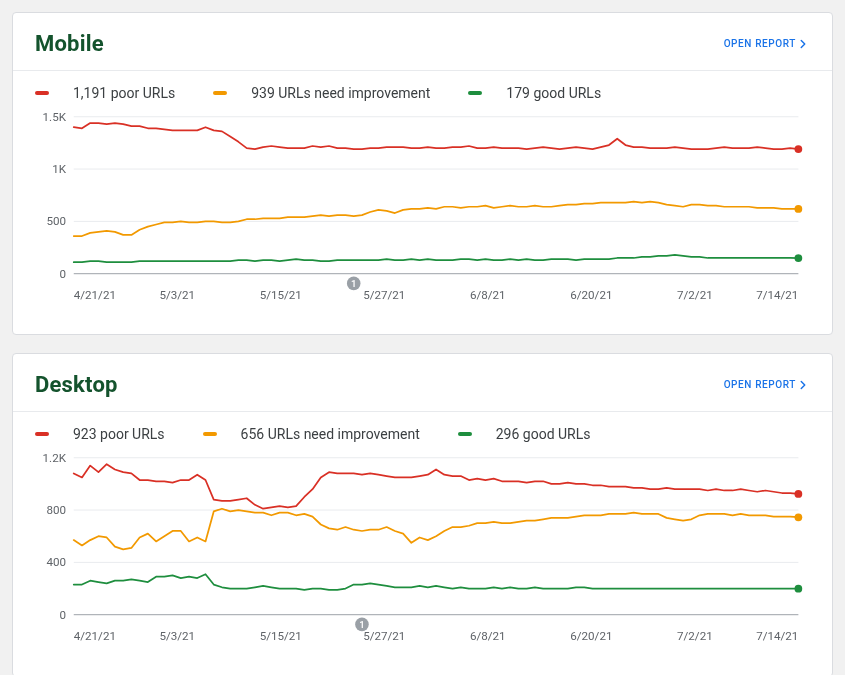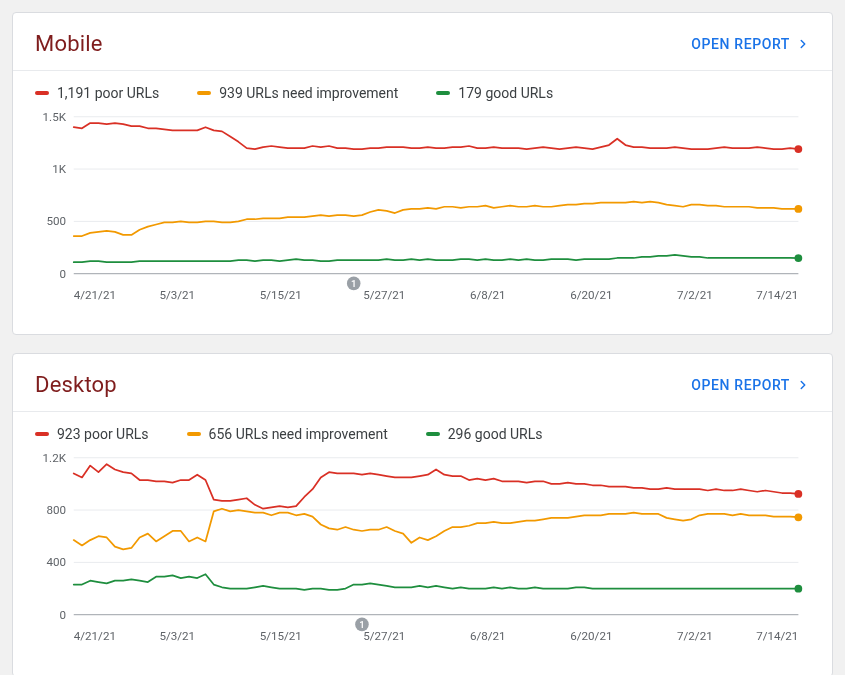--- a/index.html
+++ b/index.html
@@ -18,49 +18,48 @@
     padding: 0;
   }
   .card-header {
     display: flex;
     justify-content: space-between;
     align-items: center;
     padding: 18px 22px 14px 22px;
   }
   .card-title {
     font-size: 22px;
-    font-weight: 400;
-    color: #7f1d1d;
+    font-weight: 700;
+    color: #14532d;
     letter-spacing: 0.2px;
   }
   .open-report {
     display: flex;
     align-items: center;
-    gap: 6px;
     color: #1a73e8;
-    font-size: 14px;
+    font-size: 10px;
     font-weight: 500;
     letter-spacing: 0.6px;
     cursor: pointer;
     user-select: none;
   }
   .open-report svg { width: 14px; height: 14px; }
   .divider {
     border: none;
     border-top: 1px solid #e8eaed;
     margin: 0 0 14px 0;
   }
   .legend {
     display: flex;
     gap: 38px;
     padding: 0 22px 8px 22px;
     font-size: 14px;
     color: #3c4043;
   }
-  .legend-item { display: flex; align-items: center; gap: 8px; }
+  .legend-item { display: flex; align-items: center; gap: 24px; }
   .swatch {
     width: 14px;
     height: 4px;
     border-radius: 2px;
     display: inline-block;
   }
   .sw-poor { background: #d93025; }
   .sw-need { background: #f29900; }
   .sw-good { background: #1e8e3e; }
   .chart-wrap {

